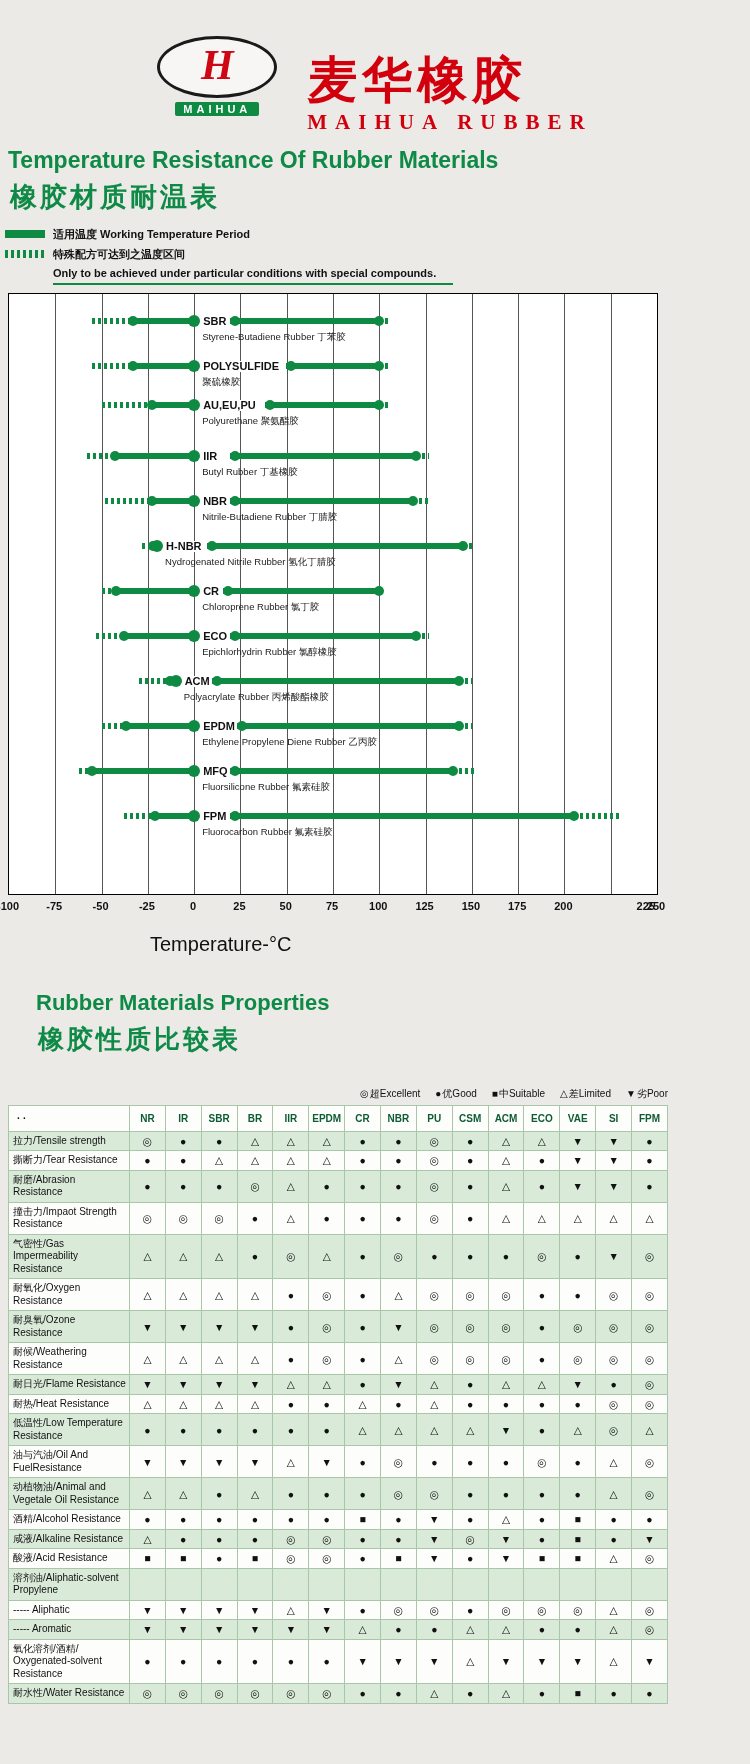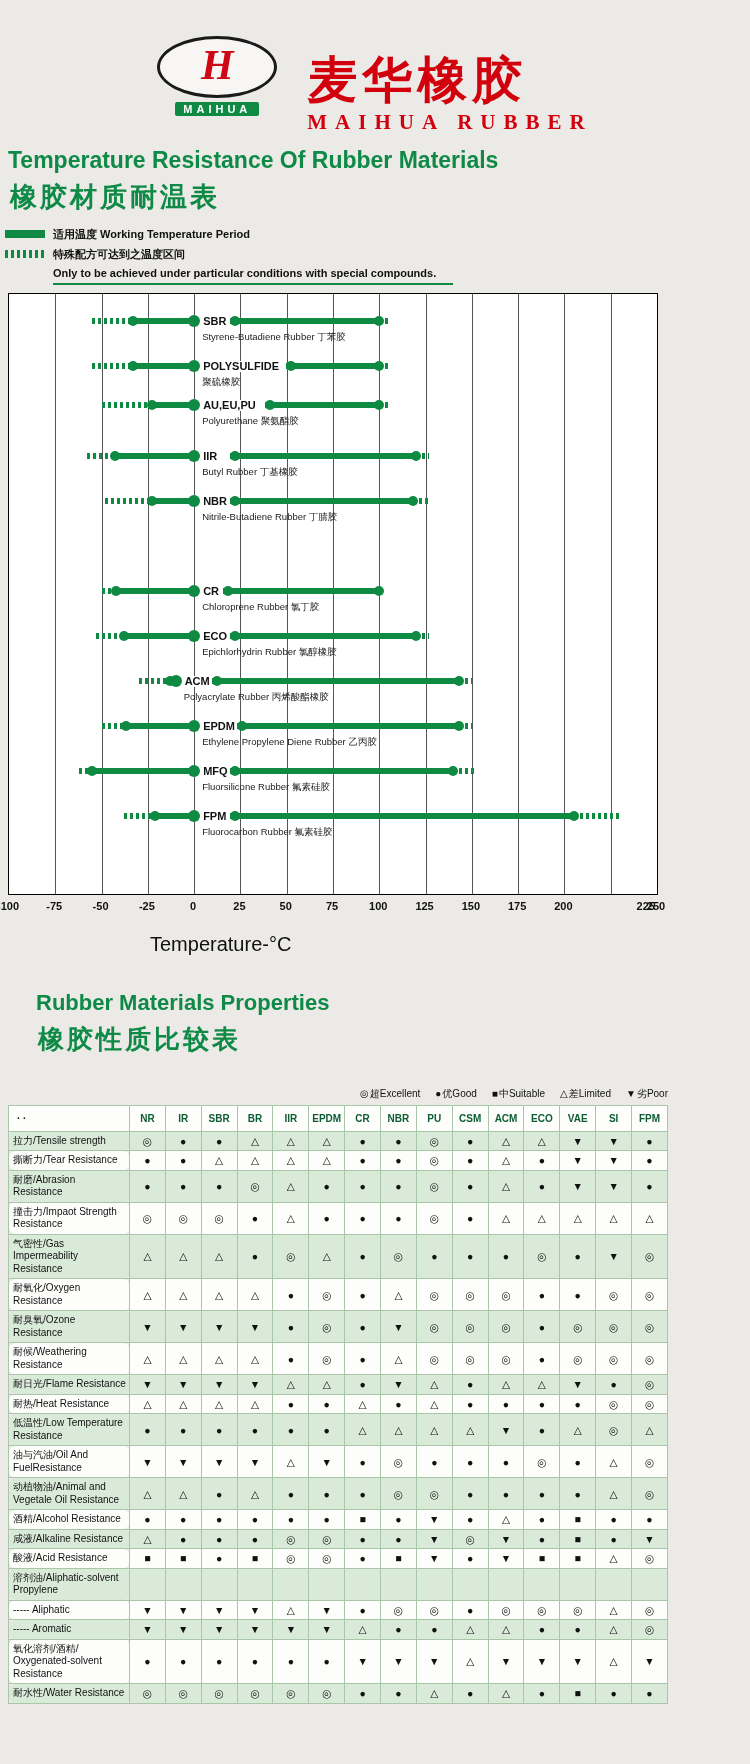--- a/index.html
+++ b/index.html
@@ -71,21 +71,21 @@
   .rating-item { margin-left:15px; white-space:nowrap; }
   .rating-sym { margin-right:1px; }
 
   #props-table { border-collapse:collapse; width:660px; margin:0 0 24px 8px; table-layout:fixed; }
   #props-table th, #props-table td { border:1px solid #a9c6a9; }
   #props-table thead th {
     background:#fdfdfc; font-size:10px; font-weight:bold; padding:7px 0; color:#0d5c32; text-align:center;
   }
   #props-table thead th.corner { width:112px; text-align:left; padding-left:8px; color:#111; }
   #props-table tbody th.row-label {
-    font-size:10px; font-weight:normal; text-align:left; padding:3px 2px 3px 4px; line-height:1.25; color:#111;border-radius:7px;
+    font-size:10px; font-weight:normal; text-align:left; padding:3px 2px 3px 4px; line-height:1.25; color:#111;
   }
   #props-table tbody td { text-align:center; font-size:10.5px; padding:2px 0; color:#111; }
   #props-table tbody tr:nth-child(odd) { background:#d9ead9; }
   #props-table tbody tr:nth-child(even) { background:#fdfdfc; }
 </style>
 </head>
 <body>
 
 <div class="page">
 
@@ -185,20 +185,32 @@
           <div class="seg solid" style="left: 22%; width: 40.2857%;"></div>
           <div class="seg dash" style="left: 62.2857%; width: 2.57143%;"></div>
           <div class="gap-box" style="left: calc(28.5714% + 5px); width: 31px;"></div>
           <div class="dot" style="height: 10px; width: 10px; left: calc(22% - 5px); top: 10px;"></div>
           <div class="dot" style="height: 10px; width: 10px; left: calc(62.2857% - 5px); top: 10px;"></div>
           <div class="dot" style="height: 12px; width: 12px; left: calc(28.5714% - 6px); top: 9px;"></div>
           <div class="dot" style="height: 10px; width: 10px; left: calc(28.5714% + 36px); top: 10px;"></div>
           <div class="mat-code" style="left: calc(28.5714% + 9px);">NBR</div>
           <div class="mat-name" style="left: calc(28.5714% + 8px);">Nitrile-Butadiene Rubber 丁腈胶</div>
         </div>
+        <div class="mat-row" style="top: 237px;">
+          <div class="seg dash" style="left: 20.5714%; width: 1.71429%;"></div>
+          <div class="seg solid" style="left: 22.2857%; width: 47.7143%;"></div>
+          <div class="seg dash" style="left: 70%; width: 1.71429%;"></div>
+          <div class="gap-box" style="left: calc(22.8571% + 5px); width: 45px;"></div>
+          <div class="dot" style="height: 10px; width: 10px; left: calc(22.2857% - 5px); top: 10px;"></div>
+          <div class="dot" style="height: 10px; width: 10px; left: calc(70% - 5px); top: 10px;"></div>
+          <div class="dot" style="height: 12px; width: 12px; left: calc(22.8571% - 6px); top: 9px;"></div>
+          <div class="dot" style="height: 10px; width: 10px; left: calc(22.8571% + 50px); top: 10px;"></div>
+          <div class="mat-code" style="left: calc(22.8571% + 9px);">H-NBR</div>
+          <div class="mat-name" style="left: calc(22.8571% + 8px);">Nydrogenated Nitrile Rubber 氢化丁腈胶</div>
+        </div>
         <div class="mat-row" style="top: 282px;">
           <div class="seg dash" style="left: 14.2857%; width: 2.28571%;"></div>
           <div class="seg solid" style="left: 16.5714%; width: 40.5714%;"></div>
           <div class="seg dash" style="left: 57.1429%; width: 0.571429%;"></div>
           <div class="gap-box" style="left: calc(28.5714% + 5px); width: 24px;"></div>
           <div class="dot" style="height: 10px; width: 10px; left: calc(16.5714% - 5px); top: 10px;"></div>
           <div class="dot" style="height: 10px; width: 10px; left: calc(57.1429% - 5px); top: 10px;"></div>
           <div class="dot" style="height: 12px; width: 12px; left: calc(28.5714% - 6px); top: 9px;"></div>
           <div class="dot" style="height: 10px; width: 10px; left: calc(28.5714% + 29px); top: 10px;"></div>
           <div class="mat-code" style="left: calc(28.5714% + 9px);">CR</div>

